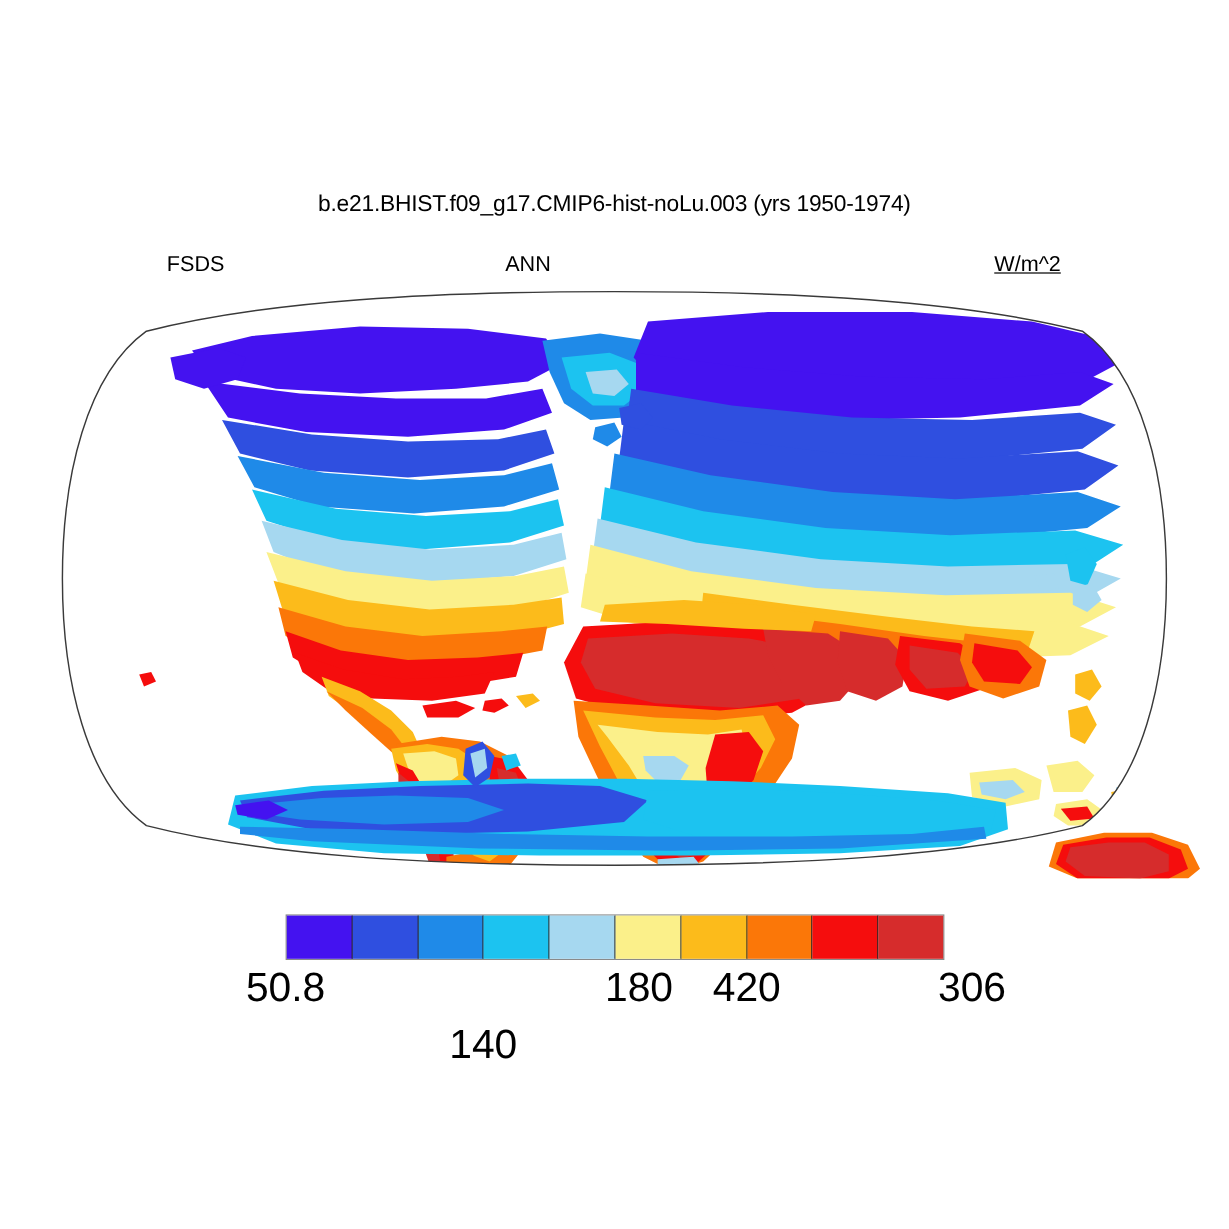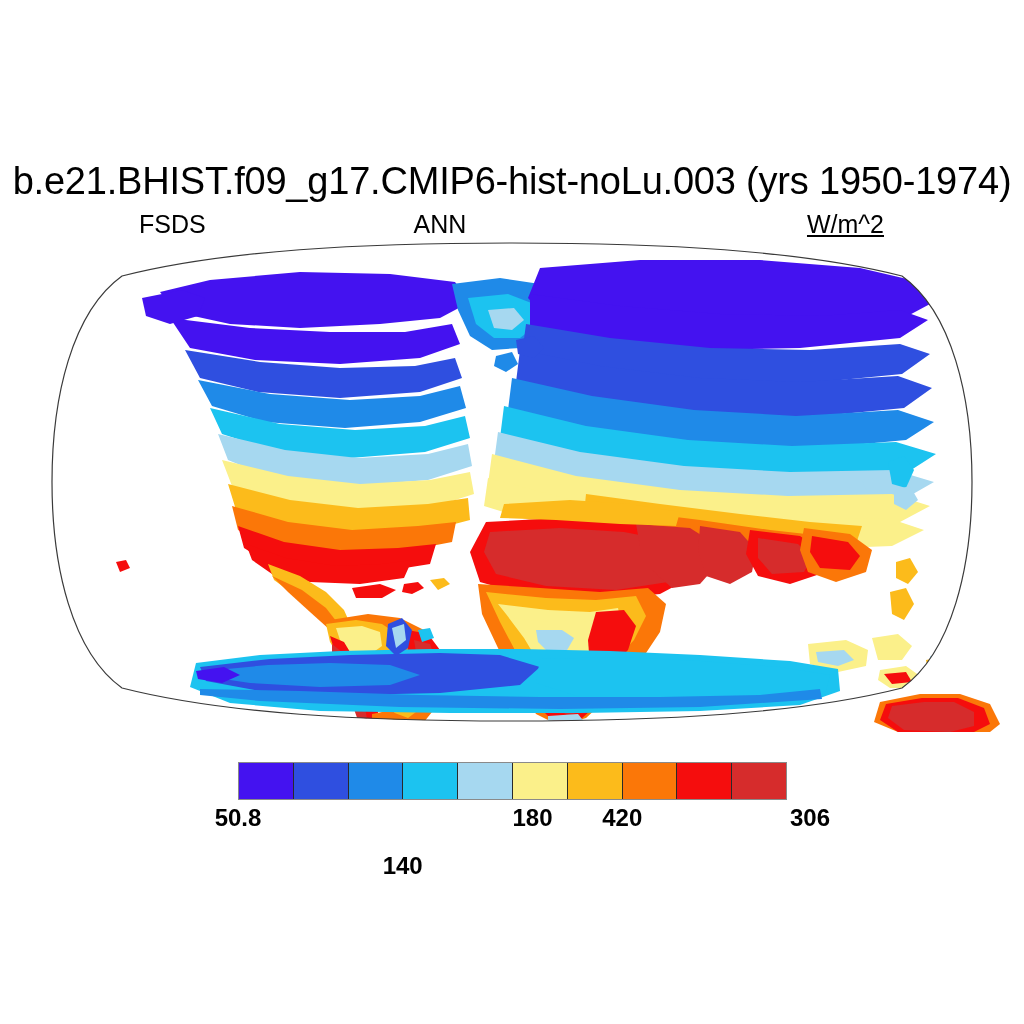--- a/index.html
+++ b/index.html
@@ -1,39 +1,39 @@
 <!DOCTYPE html>
 <html><head>
 <meta charset="utf-8">
 <style>
   html,body{margin:0;padding:0;background:#fff;}
   body{width:1024px;height:1024px;overflow:hidden;
        font-family:"Liberation Sans","DejaVu Sans",sans-serif;color:#000;}
   #page{position:relative;width:1024px;height:1024px;background:#fff;}
 
   #plot-title{position:absolute;left:0;top:160px;width:1024px;text-align:center;
-              font-size:38px;letter-spacing:-0.2px;white-space:nowrap;}
-
-  .hdr{position:absolute;top:210px;font-size:25px;white-space:nowrap;}
+              font-size:19px;letter-spacing:-0.2px;white-space:nowrap;}
+
+  .hdr{position:absolute;top:210px;font-size:18px;white-space:nowrap;}
   #hdr-left{left:139px;}
   #hdr-center{left:0;width:880px;text-align:center;}
   #hdr-right{right:140px;text-decoration:underline;}
 
   #map-area{position:absolute;left:0;top:232px;width:1024px;height:500px;}
   #map-svg{display:block;width:1024px;height:500px;}
 
   #colorbar-area{position:absolute;left:0;top:756px;width:1024px;height:100px;}
   #colorbar{position:absolute;left:238px;top:6px;width:549px;height:38px;
             display:flex;box-sizing:border-box;border:1px solid #8a8a8a;}
   #colorbar .cb-cell{flex:1 1 0;height:100%;border-right:1px solid #2a2a2a;box-sizing:border-box;}
   #colorbar .cb-cell:last-child{border-right:none;}
 
   #cb-labels{position:absolute;left:0;top:48px;width:1024px;height:40px;}
-  #cb-labels .cb-tick{position:absolute;top:0;font-size:24px;
-                      transform:translateX(-50%);white-space:nowrap;font-weight:bold;}
+  #cb-labels .cb-tick{position:absolute;top:0;font-size:34px;
+                      transform:translateX(-50%);white-space:nowrap;}
 </style>
 </head>
 <body>
 
 <div id="page">
 
   <div id="plot-title">b.e21.BHIST.f09_g17.CMIP6-hist-noLu.003 (yrs 1950-1974)</div>
 
   <div class="hdr" id="hdr-left">FSDS</div>
   <div class="hdr" id="hdr-center">ANN</div>

